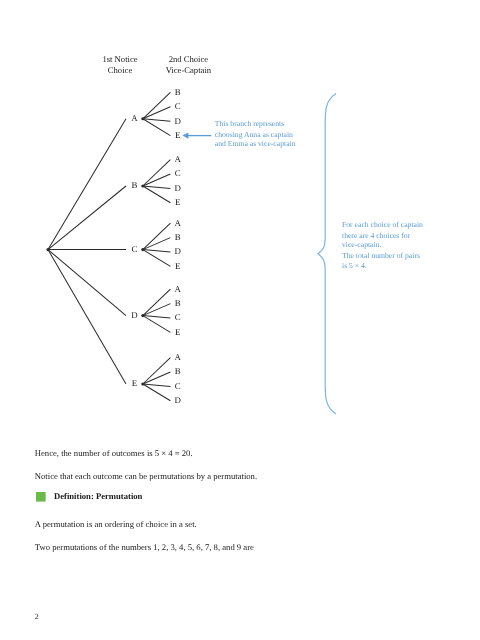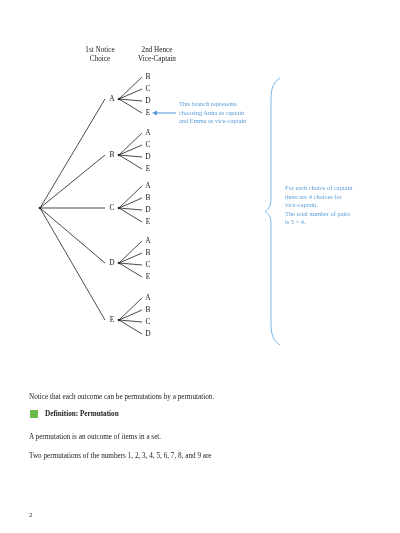--- a/index.html
+++ b/index.html
@@ -173,21 +173,21 @@
         <polygon id="arrow-head" fill="#5b9bd5" points="152,113 157,110.4 157,115.6"></polygon>
       </g>
     </svg>
 
     <div class="col-head col-head-1">
       <div>1st Notice</div>
       <div>Choice</div>
     </div>
 
     <div class="col-head col-head-2">
-      <div>2nd Hence</div>
+      <div>2nd Choice</div>
       <div>Vice-Captain</div>
     </div>
 
     <div id="node-labels">
         <div class="node-label" style="left: 107px; top: 95.4px;">A</div>
         <div class="node-label" style="left: 143px; top: 73.4px;">B</div>
         <div class="node-label" style="left: 143px; top: 85.4px;">C</div>
         <div class="node-label" style="left: 143px; top: 97.4px;">D</div>
         <div class="node-label" style="left: 143px; top: 109.4px;">E</div>
         <div class="node-label" style="left: 107px; top: 151.4px;">B</div>
@@ -220,27 +220,28 @@
 
     <div class="annot annot-right">
       <div>For each choice of captain</div>
       <div>there are 4 choices for</div>
       <div>vice-captain.</div>
       <div>The total number of pairs</div>
       <div>is 5 × 4.</div>
     </div>
   </div>
 
+  <div class="body-text p-hence">Hence, the number of outcomes is 5 × 4 = 20.</div>
 
   <div class="body-text p-notice">Notice that each outcome can be permutations by a permutation.</div>
 
   <div class="def-head">
     <span class="def-square"></span>
     <span class="def-title">Definition: Permutation</span>
   </div>
 
-  <div class="body-text p-defbody">A permutation is an outcome of items in a set.</div>
+  <div class="body-text p-defbody">A permutation is an ordering of choice in a set.</div>
 
   <div class="body-text p-twoperm">Two permutations of the numbers 1, 2, 3, 4, 5, 6, 7, 8, and 9 are</div>
 
 
   <div class="page-num">2</div>
 </div>
 
 </body></html>

